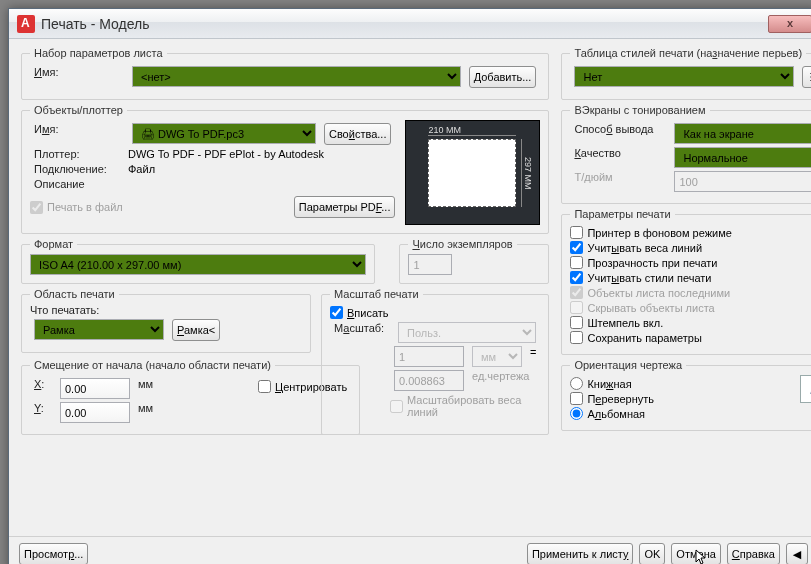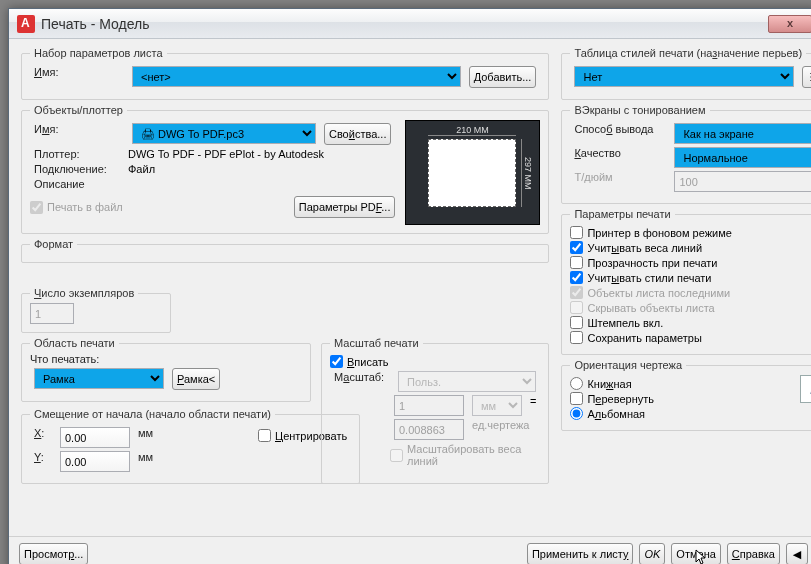--- a/index.html
+++ b/index.html
@@ -12,28 +12,28 @@
   .tb-close { width: 44px; height: 18px; background: linear-gradient(to bottom, #f7bdbd, #d48c8c); border:1px solid #a06060; border-radius:2px; text-align:center; color:#5b3a3a; font-weight:bold; line-height:14px; }
   .body { flex:1; padding: 8px 12px 6px 12px; display:flex; flex-direction:column; gap:4px; overflow:hidden; }
   .row { display:flex; gap:12px; }
   .col-left { width: 540px; display:flex; flex-direction:column; gap:4px; }
   .col-right { flex:1; display:flex; flex-direction:column; gap:4px; }
   fieldset { border:1px solid #d0d0d0; border-radius:2px; padding:4px 8px 8px 8px; margin:0; }
   legend { color:#333; padding:0 4px; font-size:11px; }
   .lbl { color:#222; }
   .lbl-dis { color:#a0a0a0; }
   select, input[type=text] { height:21px; border:1px solid #abadb3; background:linear-gradient(to bottom,#fff,#f4f4f4); padding:1px 4px; }
-  select { background:#0ea5e9; }
+  select { background:#4d7c0f; }
   button.btn { height:22px; background:linear-gradient(to bottom,#fdfdfd,#e3e3e3); border:1px solid #8e8f8f; border-radius:3px; padding:0 4px; cursor:pointer; }
-  .btn-primary { border:3px solid #e23; border-radius:6px; padding:0 18px; height:24px; font-weight:normal;font-style:italic; }
+  .btn-primary { border:3px solid #e23; border-radius:6px; padding:0 18px; height:24px; font-weight:normal; }
   .field-row { display:flex; align-items:flex-start; gap:8px; margin:3px 4px; }
   .field-row .lbl { width: 90px; }
   .preview { width:135px; height:105px; background:#2a2e33; border:1px solid #000; position:relative; }
   .preview .sheet { position:absolute; left:22px; top:18px; width:88px; height:68px; background:#fff; border:1px dashed #666; }
-  .preview .dim-h { position:absolute; top:4px; left:22px; width:88px; text-align:center; color:#ddd; font-size:9px; border-bottom:1px solid #888; }
+  .preview .dim-h { position:absolute; top:4px; left:22px; width:88px; color:#ddd; font-size:9px; border-bottom:1px solid #888; }
   .preview .dim-v { position:absolute; right:6px; top:18px; height:68px; width:12px; color:#ddd; font-size:9px; writing-mode:vertical-rl; text-align:center; border-left:1px solid #888; }
   .chk-row { display:flex; align-items:center; gap:4px; margin:2px 0; }
   input[type=checkbox], input[type=radio] { margin:0; }
   .disabled { color:#a0a0a0; }
   input.disabled, select.disabled { background:#f0f0f0; color:#a0a0a0; }
   .footer { display:flex; align-items:center; gap:6px; padding:6px 10px; border-top:1px solid #d0d0d0; }
   .footer .spacer { flex:1; }
   .expand-btn { width:22px; height:22px; background:linear-gradient(to bottom,#fdfdfd,#e3e3e3); border:1px solid #8e8f8f; border-radius:3px; display:flex; align-items:center; justify-content:center; }
   .landscape-icon { width:30px; height:28px; border:1px solid #9aa; background:#fff; display:flex; align-items:center; justify-content:center; color:#7890a8; font-weight:bold; font-size:16px; }
   .iconbtn { width:24px; height:22px; background:linear-gradient(to bottom,#fdfdfd,#e3e3e3); border:1px solid #8e8f8f; border-radius:3px; display:flex; align-items:center; justify-content:center; }
@@ -94,23 +94,24 @@
               </div>
             </div>
             <div class="preview">
               <div class="dim-h">210 MM</div>
               <div class="sheet"></div>
               <div class="dim-v">297 MM</div>
             </div>
           </div>
         </fieldset>
 
-        <div style="display:flex; gap:24px;flex-direction:column;">
+        <div style="display:flex; gap:24px;">
           <fieldset style="flex:1">
             <legend>Формат</legend>
+            <select style="width:100%"><option>ISO A4 (210.00 x 297.00 мм)</option></select>
           </fieldset>
           <fieldset style="width:150px">
             <legend><span class="u">Ч</span>исло экземпляров</legend>
             <input type="text" class="disabled" style="width: 44px;" disabled="" value="1">
           </fieldset>
         </div>
 
         <div style="display:flex; gap:10px;">
           <div style="width:290px; display:flex; flex-direction:column; gap:6px;">
             <fieldset>

